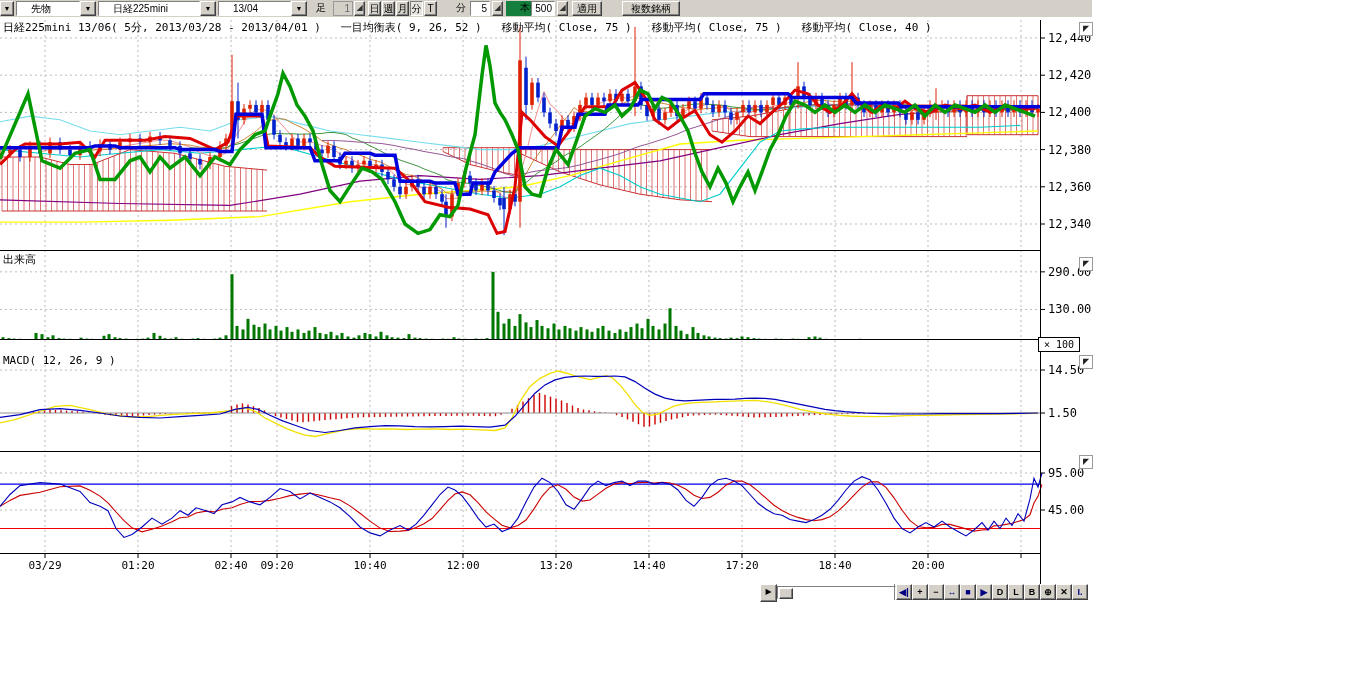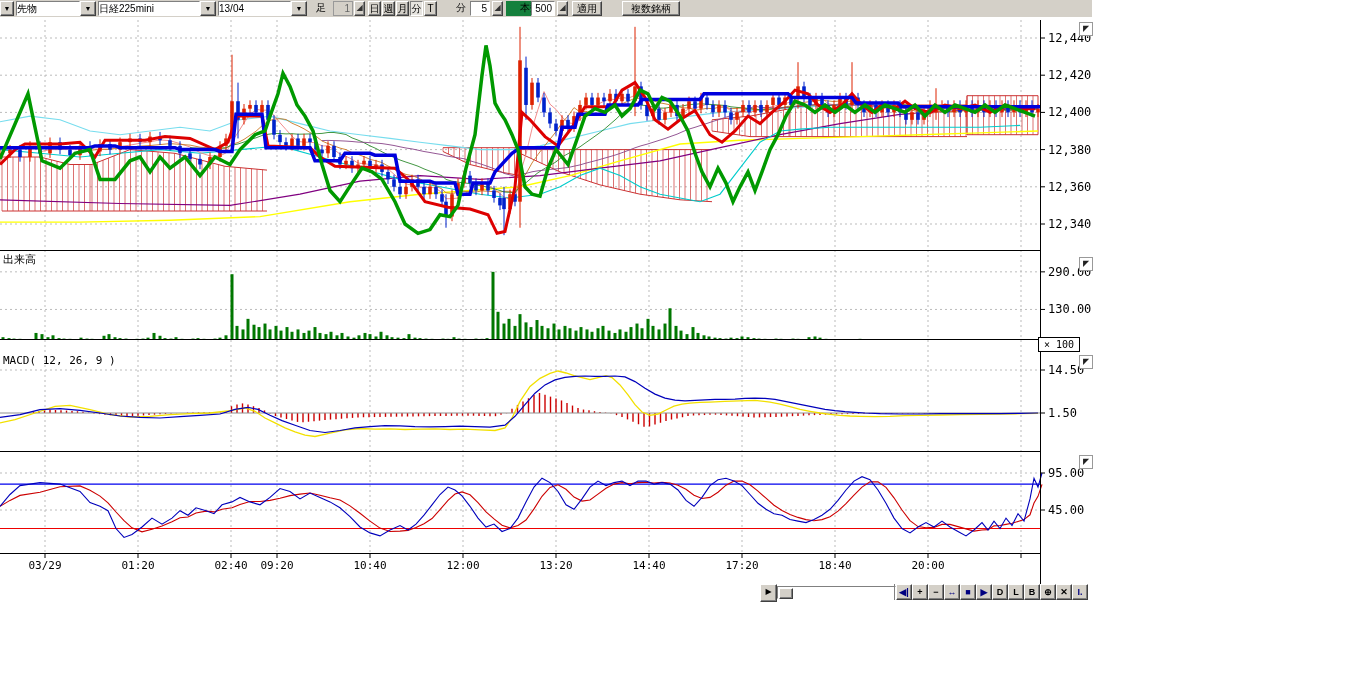--- a/index.html
+++ b/index.html
@@ -7,21 +7,21 @@
        font-family:"Liberation Sans",sans-serif;}
   
   #toolbar{position:absolute;left:0;top:0;width:1092px;height:17px;background:#d4d0c8;}
   .tb{position:absolute;top:1px;height:15px;box-sizing:border-box;font-size:10px;line-height:13px;}
   .raised{background:#d4d0c8;border:1px solid;border-color:#ffffff #404040 #404040 #ffffff;
           box-shadow:inset -1px -1px 0 #808080;}
   .pressed{background:#e6e4df;border:1px solid;border-color:#808080 #ffffff #ffffff #808080;}
   .sunken{background:#ffffff;border:1px solid;border-color:#808080 #ffffff #ffffff #808080;}
   .combo{display:flex;}
   .combo .val{flex:1;background:#fff;border:1px solid;border-color:#808080 #fff #fff #808080;
-              padding:0 0;overflow:hidden;white-space:nowrap;}
+              padding:0 14px;overflow:hidden;white-space:nowrap;}
   .combo .arrow{width:14px;text-align:center;font-size:7px;line-height:13px;}
   .lbl{background:transparent;padding:0 1px;}
   .fld{text-align:right;padding:0 2px;}
   .spin{width:11px;text-align:center;font-size:8px;line-height:12px;color:#333;}
   .pbtn{width:13px;text-align:center;padding:0;}
   .btn{text-align:center;}
   
   .legend{position:absolute;left:3px;font-size:11px;line-height:13px;white-space:pre;
           font-family:"DejaVu Sans Mono",monospace;color:#000;z-index:5;}
   .panel-label{position:absolute;left:3px;font-size:11px;font-family:"DejaVu Sans Mono",monospace;
@@ -1006,20 +1006,21 @@
       <line x1="370" y1="553" x2="370" y2="558" stroke="#000" stroke-width="1"></line>
       <line x1="463" y1="553" x2="463" y2="558" stroke="#000" stroke-width="1"></line>
       <line x1="556" y1="553" x2="556" y2="558" stroke="#000" stroke-width="1"></line>
       <line x1="649" y1="553" x2="649" y2="558" stroke="#000" stroke-width="1"></line>
       <line x1="742" y1="553" x2="742" y2="558" stroke="#000" stroke-width="1"></line>
       <line x1="835" y1="553" x2="835" y2="558" stroke="#000" stroke-width="1"></line>
       <line x1="928" y1="553" x2="928" y2="558" stroke="#000" stroke-width="1"></line>
       <line x1="1021" y1="553" x2="1021" y2="558" stroke="#000" stroke-width="1"></line>
     </svg>
 
+  <div class="legend" style="top:21px">日経225mini 13/06( 5分, 2013/03/28 - 2013/04/01 )   一目均衡表( 9, 26, 52 )   移動平均( Close, 75 )   移動平均( Close, 75 )   移動平均( Close, 40 )</div>
 
   <div class="panel-label" style="top:252px">出来高</div>
   <div class="panel-label" style="top:354px">MACD( 12, 26, 9 )</div>
 
   <div id="mult-box">× 100</div>
 
   <div class="corner-arrow" style="top:22px">◤</div>
   <div class="corner-arrow" style="top:257px">◤</div>
   <div class="corner-arrow" style="top:355px">◤</div>
   <div class="corner-arrow" style="top:455px">◤</div>

